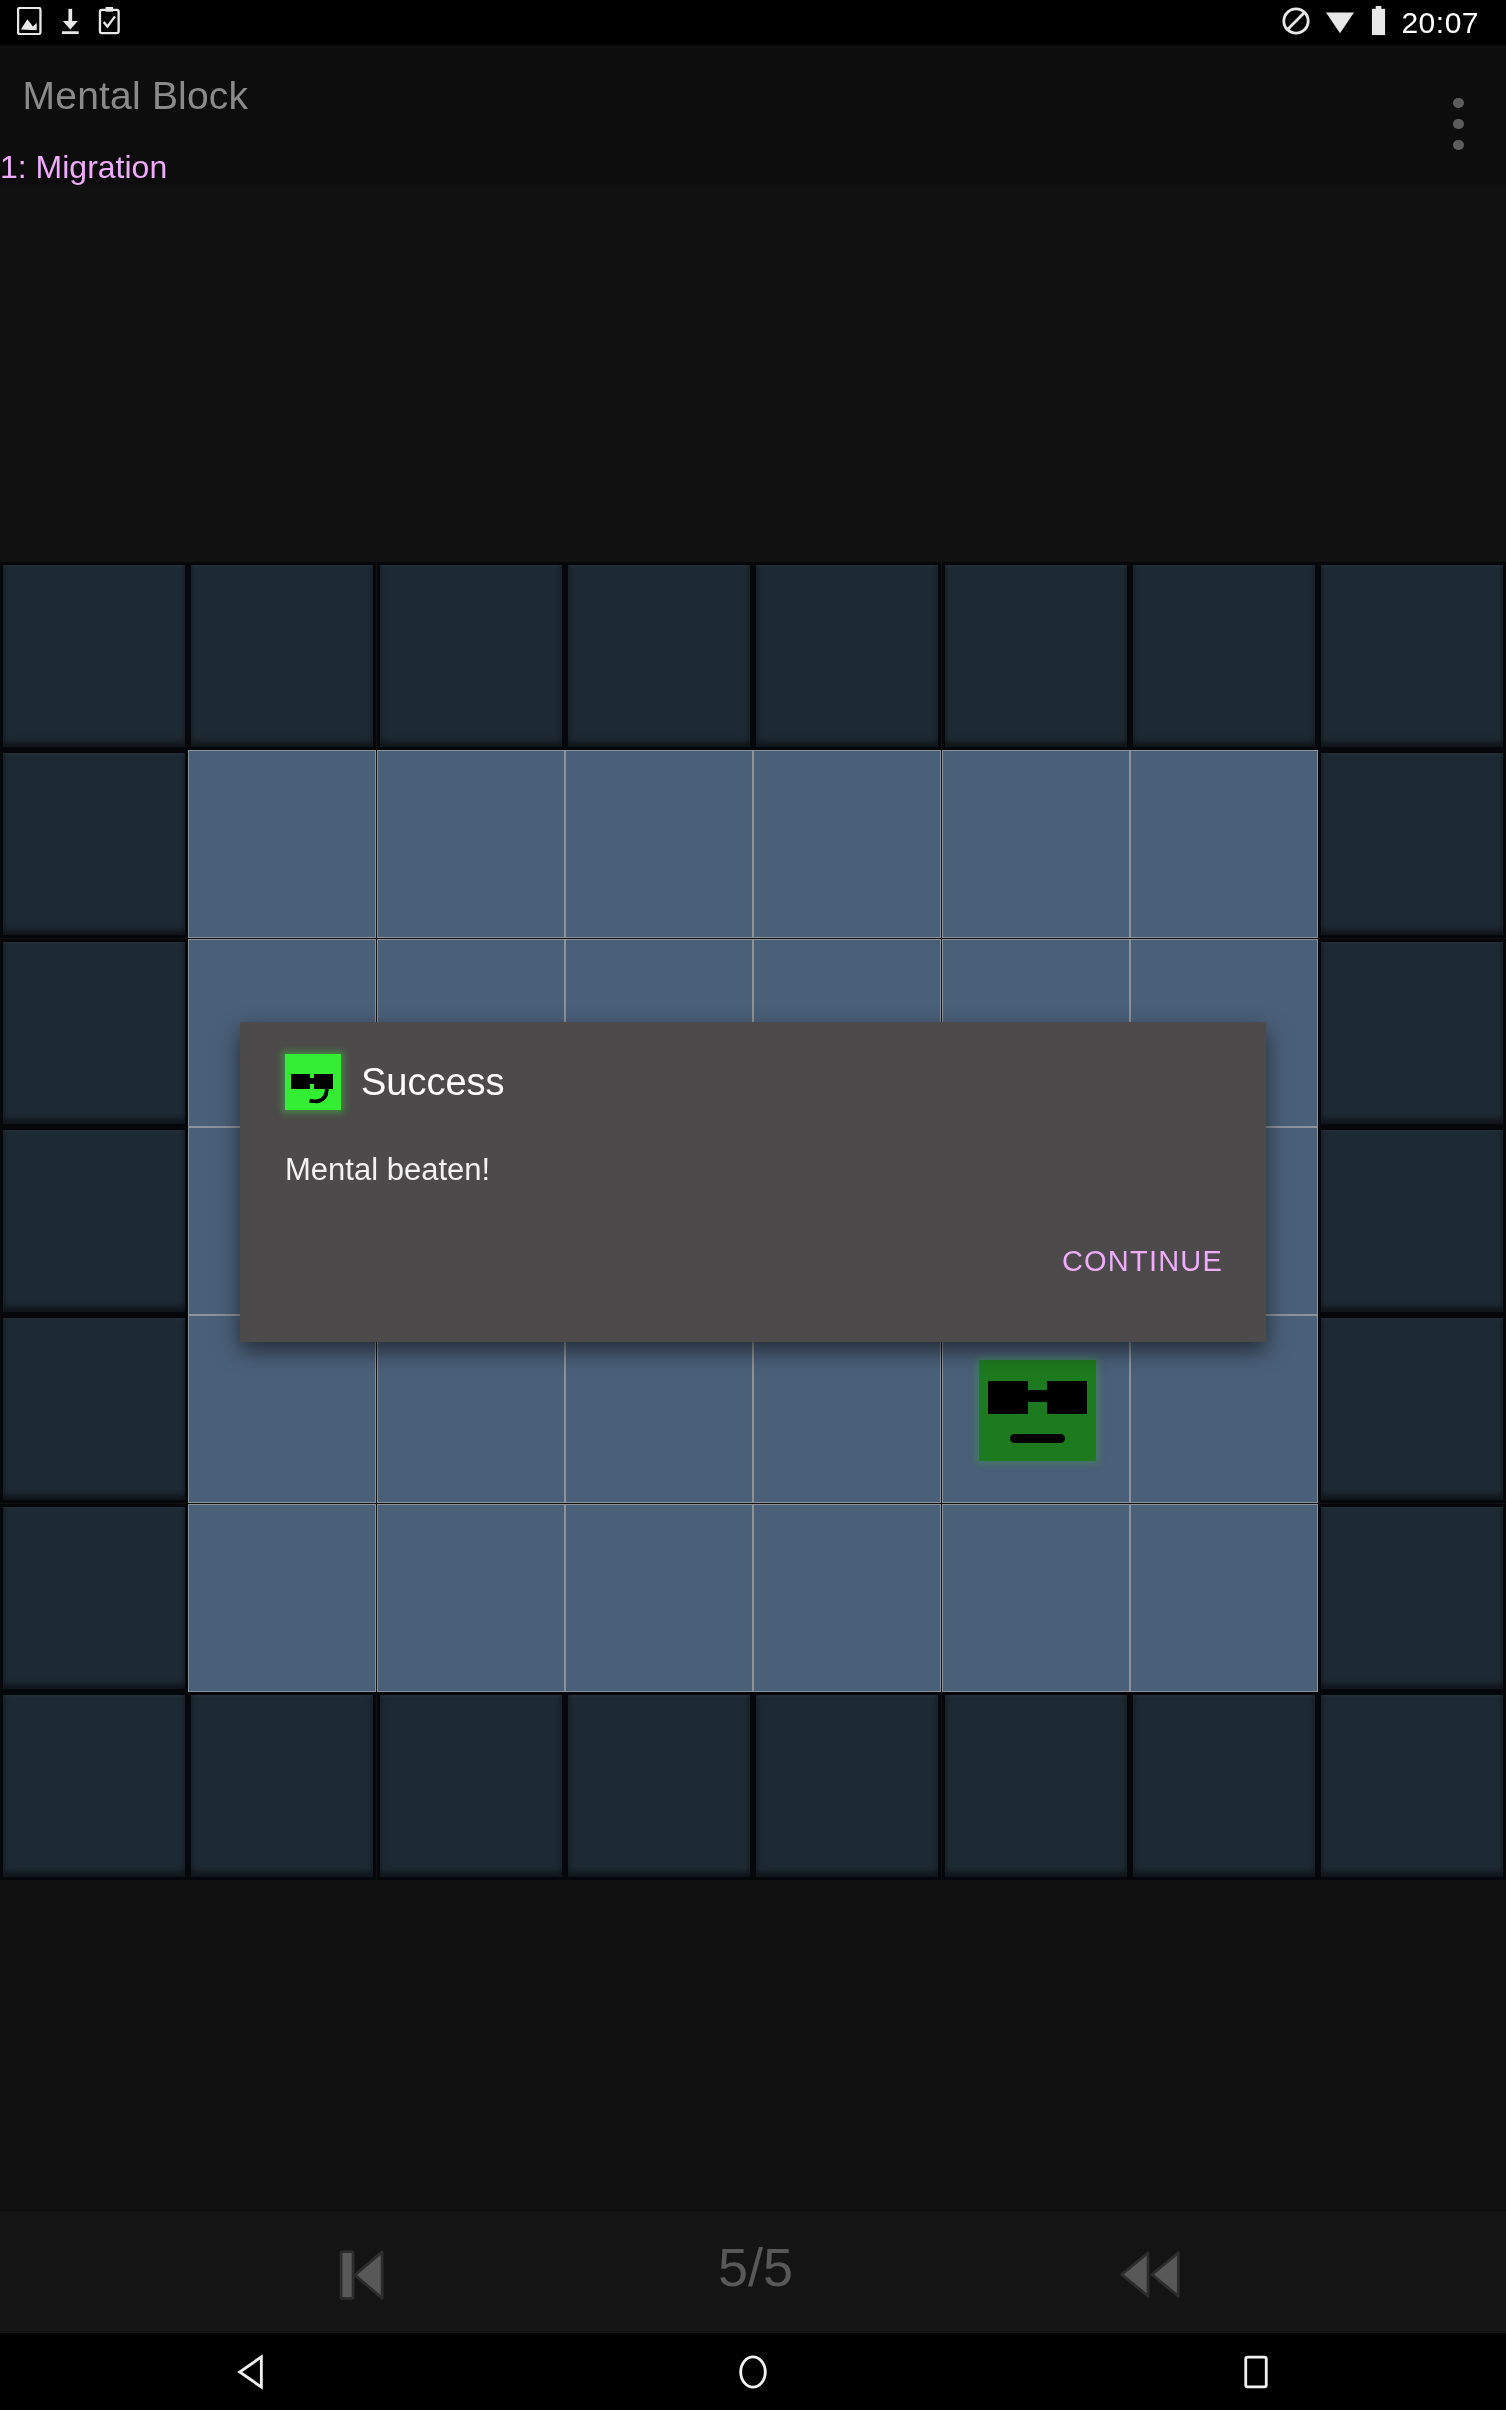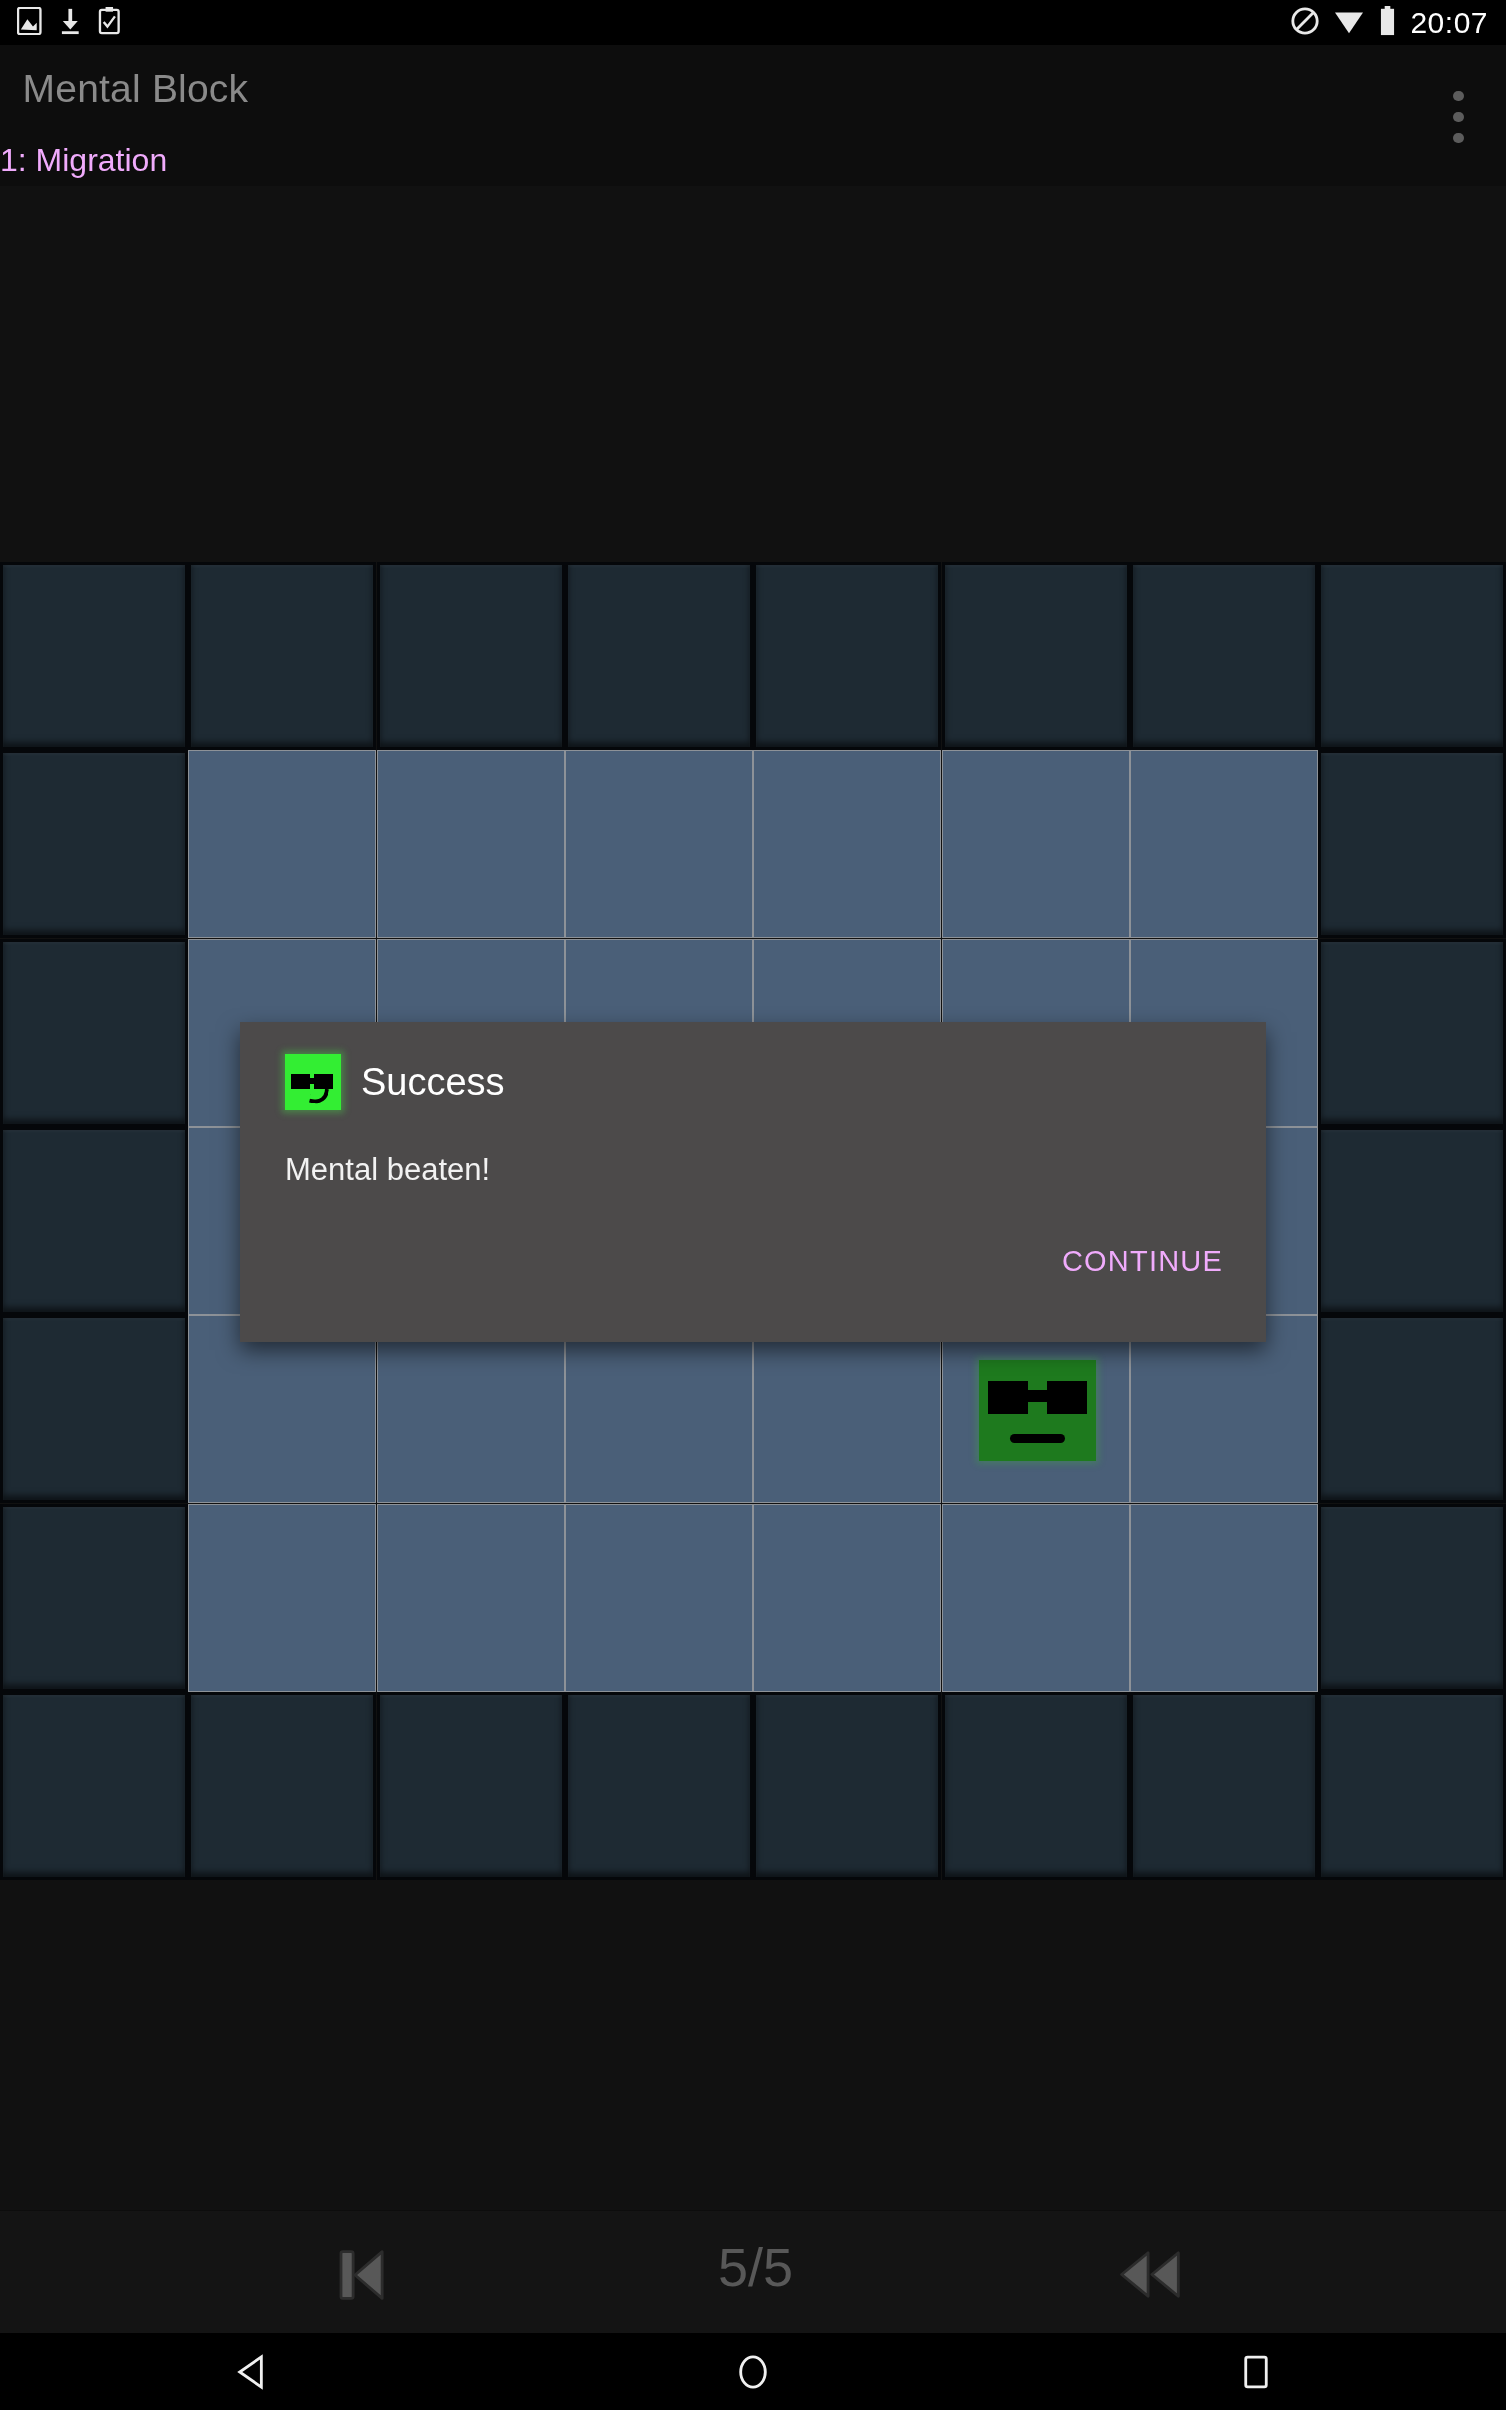--- a/index.html
+++ b/index.html
@@ -15,29 +15,29 @@
     background:#0d0d0d;
   }
 
   
   #status-bar{
     position:absolute; left:0; top:0; width:1507px; height:45px;
     background:#000;
     display:flex; align-items:center;
   }
   .sb-left{ display:flex; align-items:center; gap:17px; padding-left:17px; }
-  .sb-right{ margin-left:auto; display:flex; align-items:center; gap:13px; padding-right:19px; }
+  .sb-right{ margin-left:auto; display:flex; align-items:center; gap:13px; padding-right:28px; }
   .sb-time{
     color:#fff; font-size:30px; letter-spacing:0.5px;
   }
   .sb-icon{ display:block; }
 
   
   #action-bar{
-    position:absolute; left:0; top:46px; width:1507px; height:141px;
+    position:absolute; left:0; top:53px; width:1507px; height:141px;
     background:#0d0d0d;
   }
   #app-title{
     position:absolute; left:22.6px; top:21px;
     color:#8a8a8a; font-size:39px; font-weight:400;
     letter-spacing:0.2px;
   }
   #overflow-menu{
     position:absolute; right:28px; top:38px;
     width:41px; height:66px;

